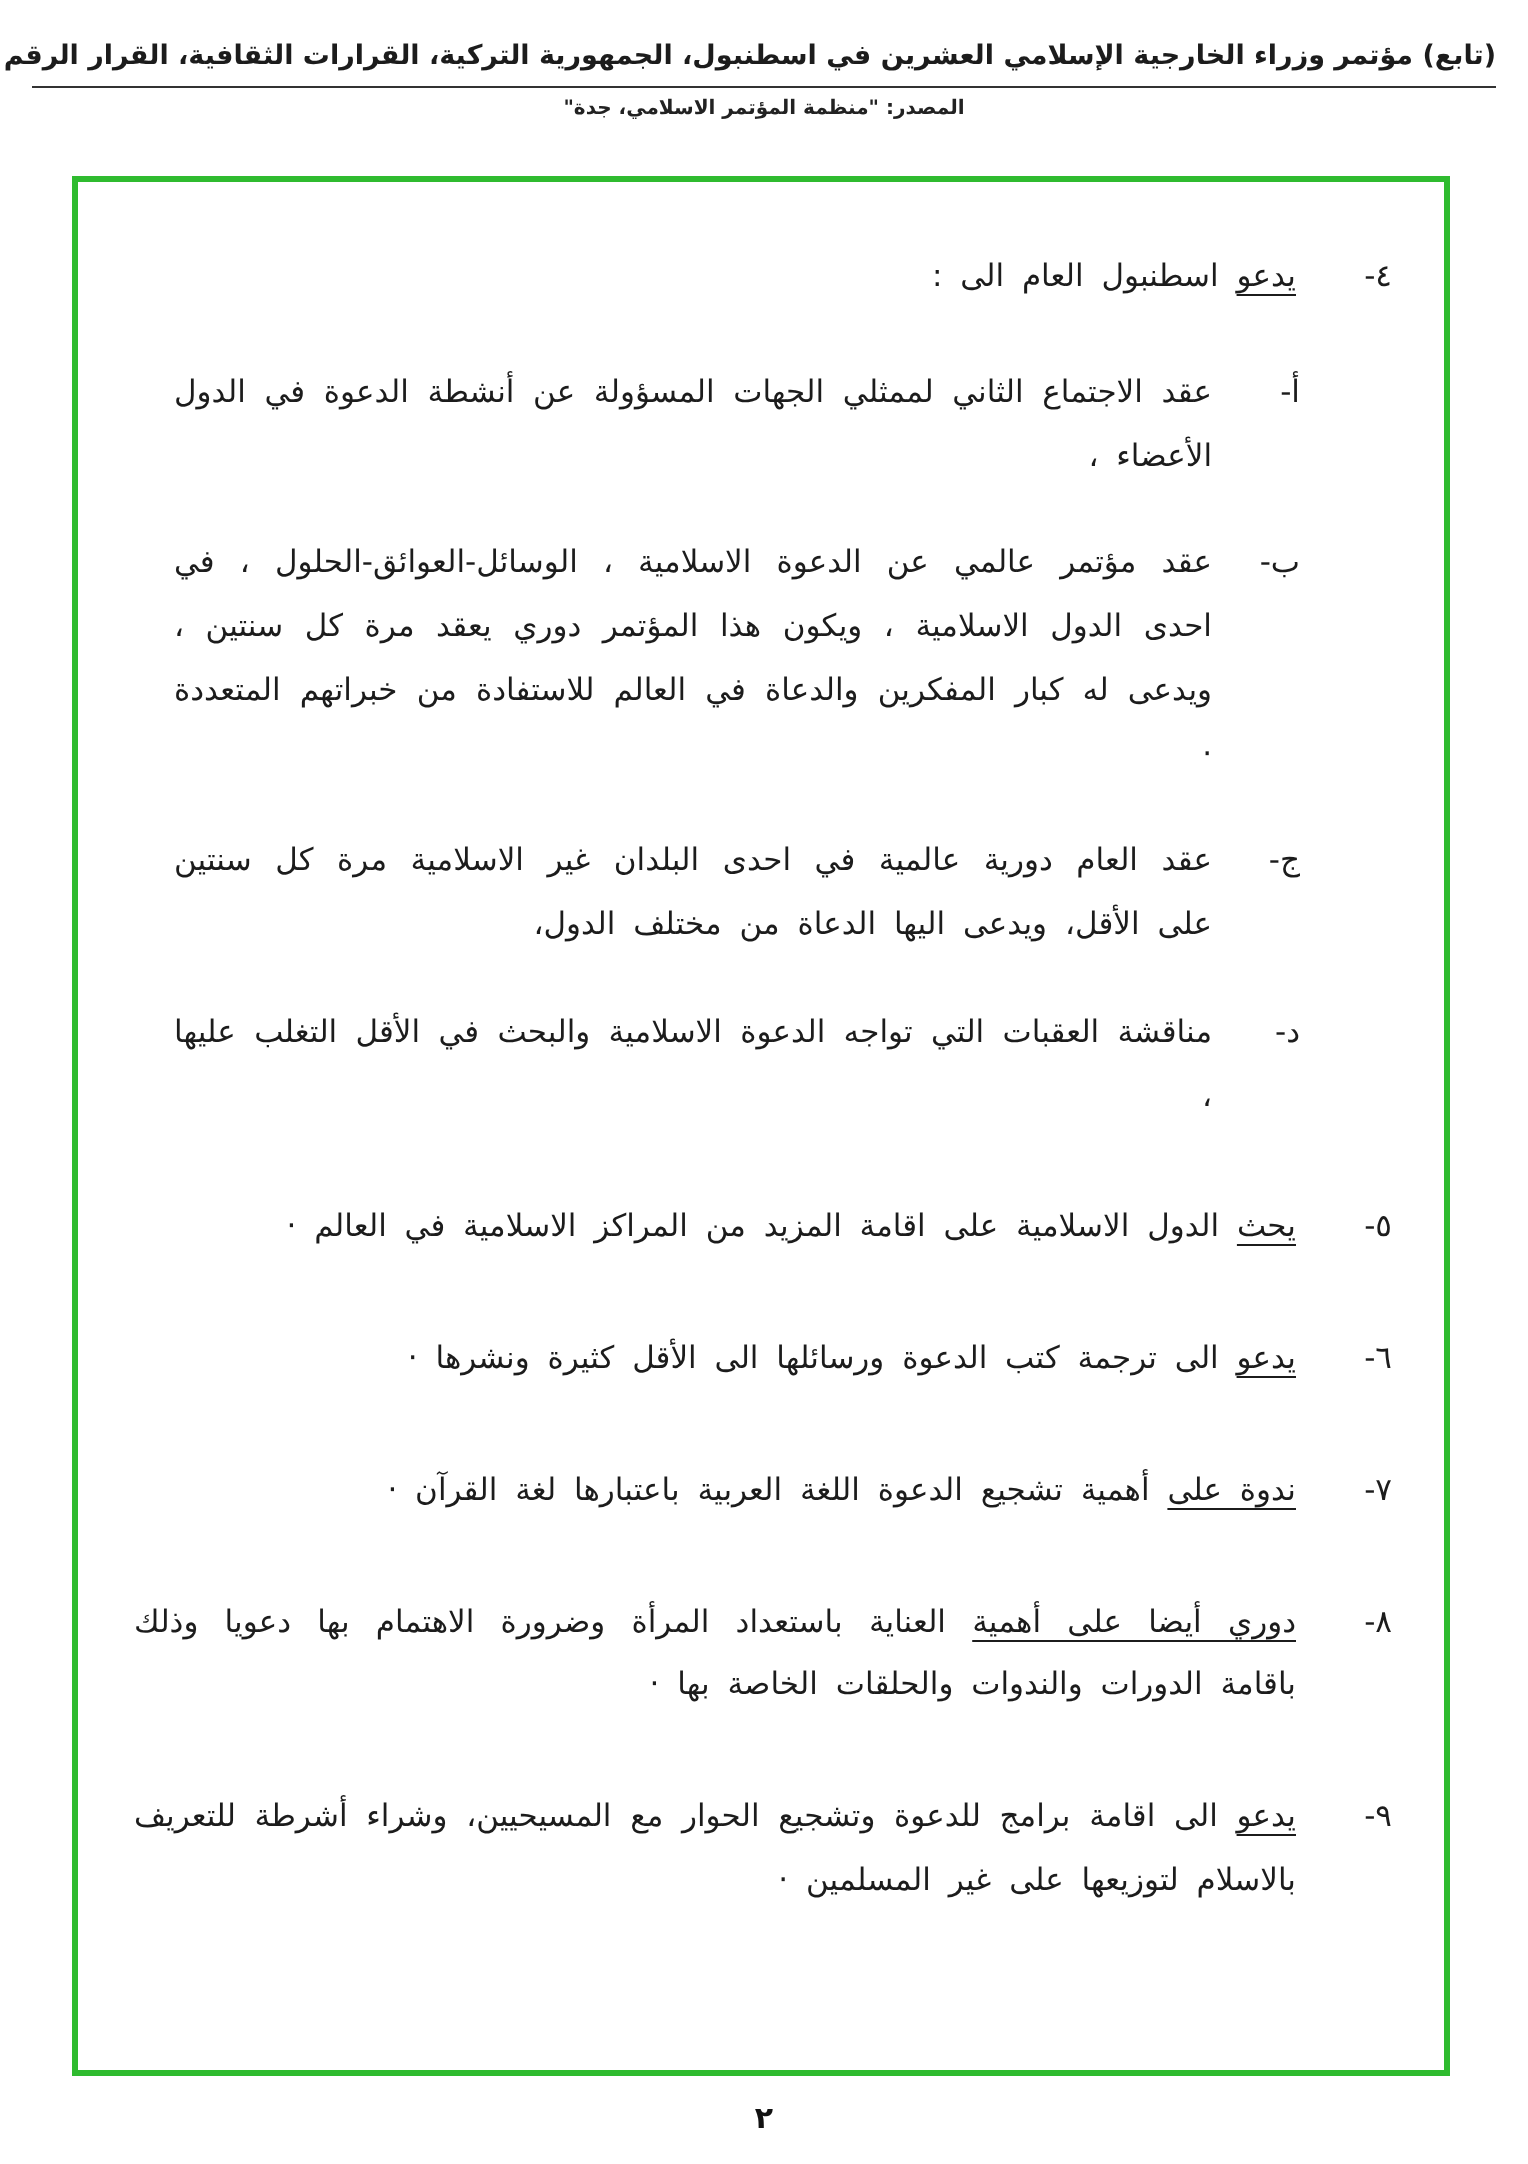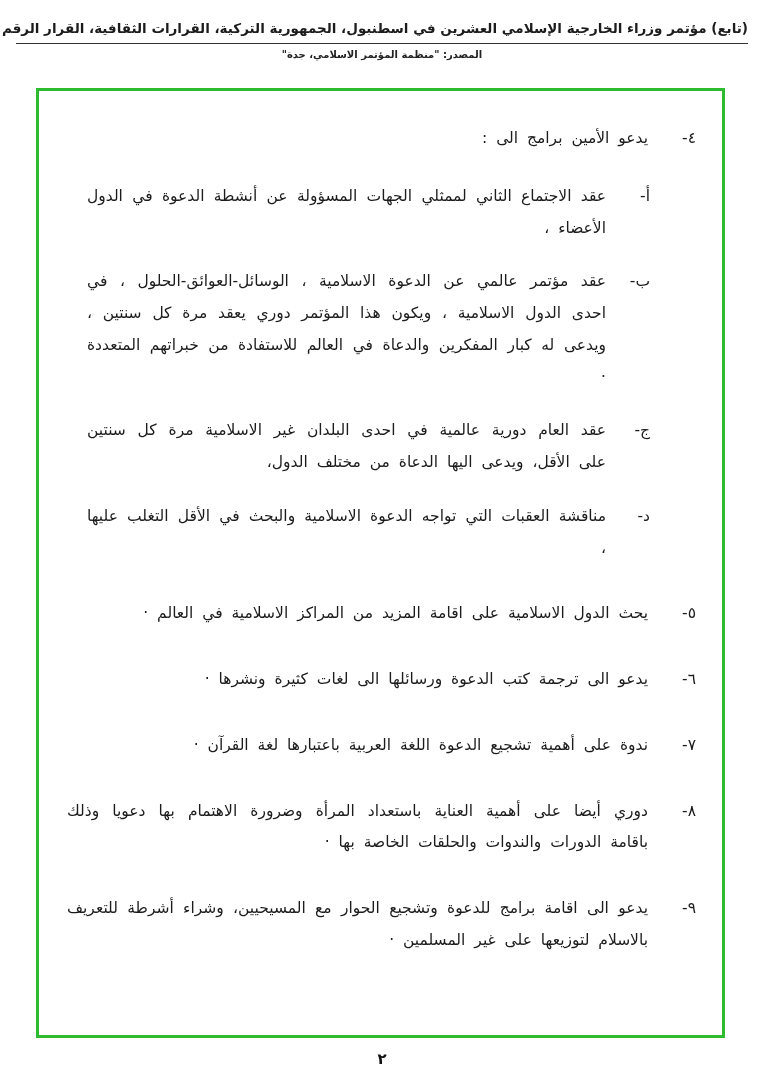--- a/index.html
+++ b/index.html
@@ -79,21 +79,21 @@
   .sub-item .marker {
     flex: 0 0 44px;
     width: 44px;
   }
   .sub-item .content {
     flex: 1;
     text-align: justify;
     margin-left: 20px;
   }
   .gap-before { margin-top: 34px; }
-  .lead { text-underline-offset: 4px; }
+  .lead { text-decoration: underline; text-underline-offset: 4px; }
   .page-number {
     position: absolute;
     bottom: 14px;
     left: 0;
     width: 100%;
     text-align: center;
     font-size: 15px;
     font-weight: bold;
     color: #111111;
   }
@@ -105,21 +105,21 @@
 
   <div class="header">
     <div class="header-title">(تابع) مؤتمر وزراء الخارجية الإسلامي العشرين في اسطنبول، الجمهورية التركية، القرارات الثقافية، القرار الرقم ٢٤/٢٠-ث</div>
     <div class="header-source">المصدر: "منظمة المؤتمر الاسلامي، جدة"</div>
   </div>
 
   <div class="green-box">
 
     <div class="item">
       <span class="marker">٤-</span>
-      <div class="content"><span class="lead">يدعو</span><span> الأمين برامج الى :</span></div>
+      <div class="content"><span class="lead">يدعو</span><span> اسطنبول العام الى :</span></div>
     </div>
 
     <div class="sub-item">
       <span class="marker">أ-</span>
       <div class="content">عقد الاجتماع الثاني لممثلي الجهات المسؤولة عن أنشطة الدعوة في الدول الأعضاء ،</div>
     </div>
 
     <div class="sub-item">
       <span class="marker">ب-</span>
       <div class="content">عقد مؤتمر عالمي عن الدعوة الاسلامية ، الوسائل-العوائق-الحلول ، في احدى الدول الاسلامية ، ويكون هذا المؤتمر دوري يعقد مرة كل سنتين ، ويدعى له كبار المفكرين والدعاة في العالم للاستفادة من خبراتهم المتعددة ·</div>
@@ -135,21 +135,21 @@
       <div class="content">مناقشة العقبات التي تواجه الدعوة الاسلامية والبحث في الأقل التغلب عليها ،</div>
     </div>
 
     <div class="item gap-before">
       <span class="marker">٥-</span>
       <div class="content"><span class="lead">يحث</span><span> الدول الاسلامية على اقامة المزيد من المراكز الاسلامية في العالم ·</span></div>
     </div>
 
     <div class="item gap-before">
       <span class="marker">٦-</span>
-      <div class="content"><span class="lead">يدعو</span><span> الى ترجمة كتب الدعوة ورسائلها الى لغات كثيرة ونشرها ·</span></div>
+      <div class="content"><span class="lead">يدعو</span><span> الى ترجمة كتب الدعوة ورسائلها الى الأقل كثيرة ونشرها ·</span></div>
     </div>
 
     <div class="item gap-before">
       <span class="marker">٧-</span>
       <div class="content"><span class="lead">ندوة على</span><span> أهمية تشجيع الدعوة اللغة العربية باعتبارها لغة القرآن ·</span></div>
     </div>
 
     <div class="item gap-before">
       <span class="marker">٨-</span>
       <div class="content"><span class="lead">دوري أيضا على أهمية</span><span> العناية باستعداد المرأة وضرورة الاهتمام بها دعويا وذلك باقامة الدورات والندوات والحلقات الخاصة بها ·</span></div>

